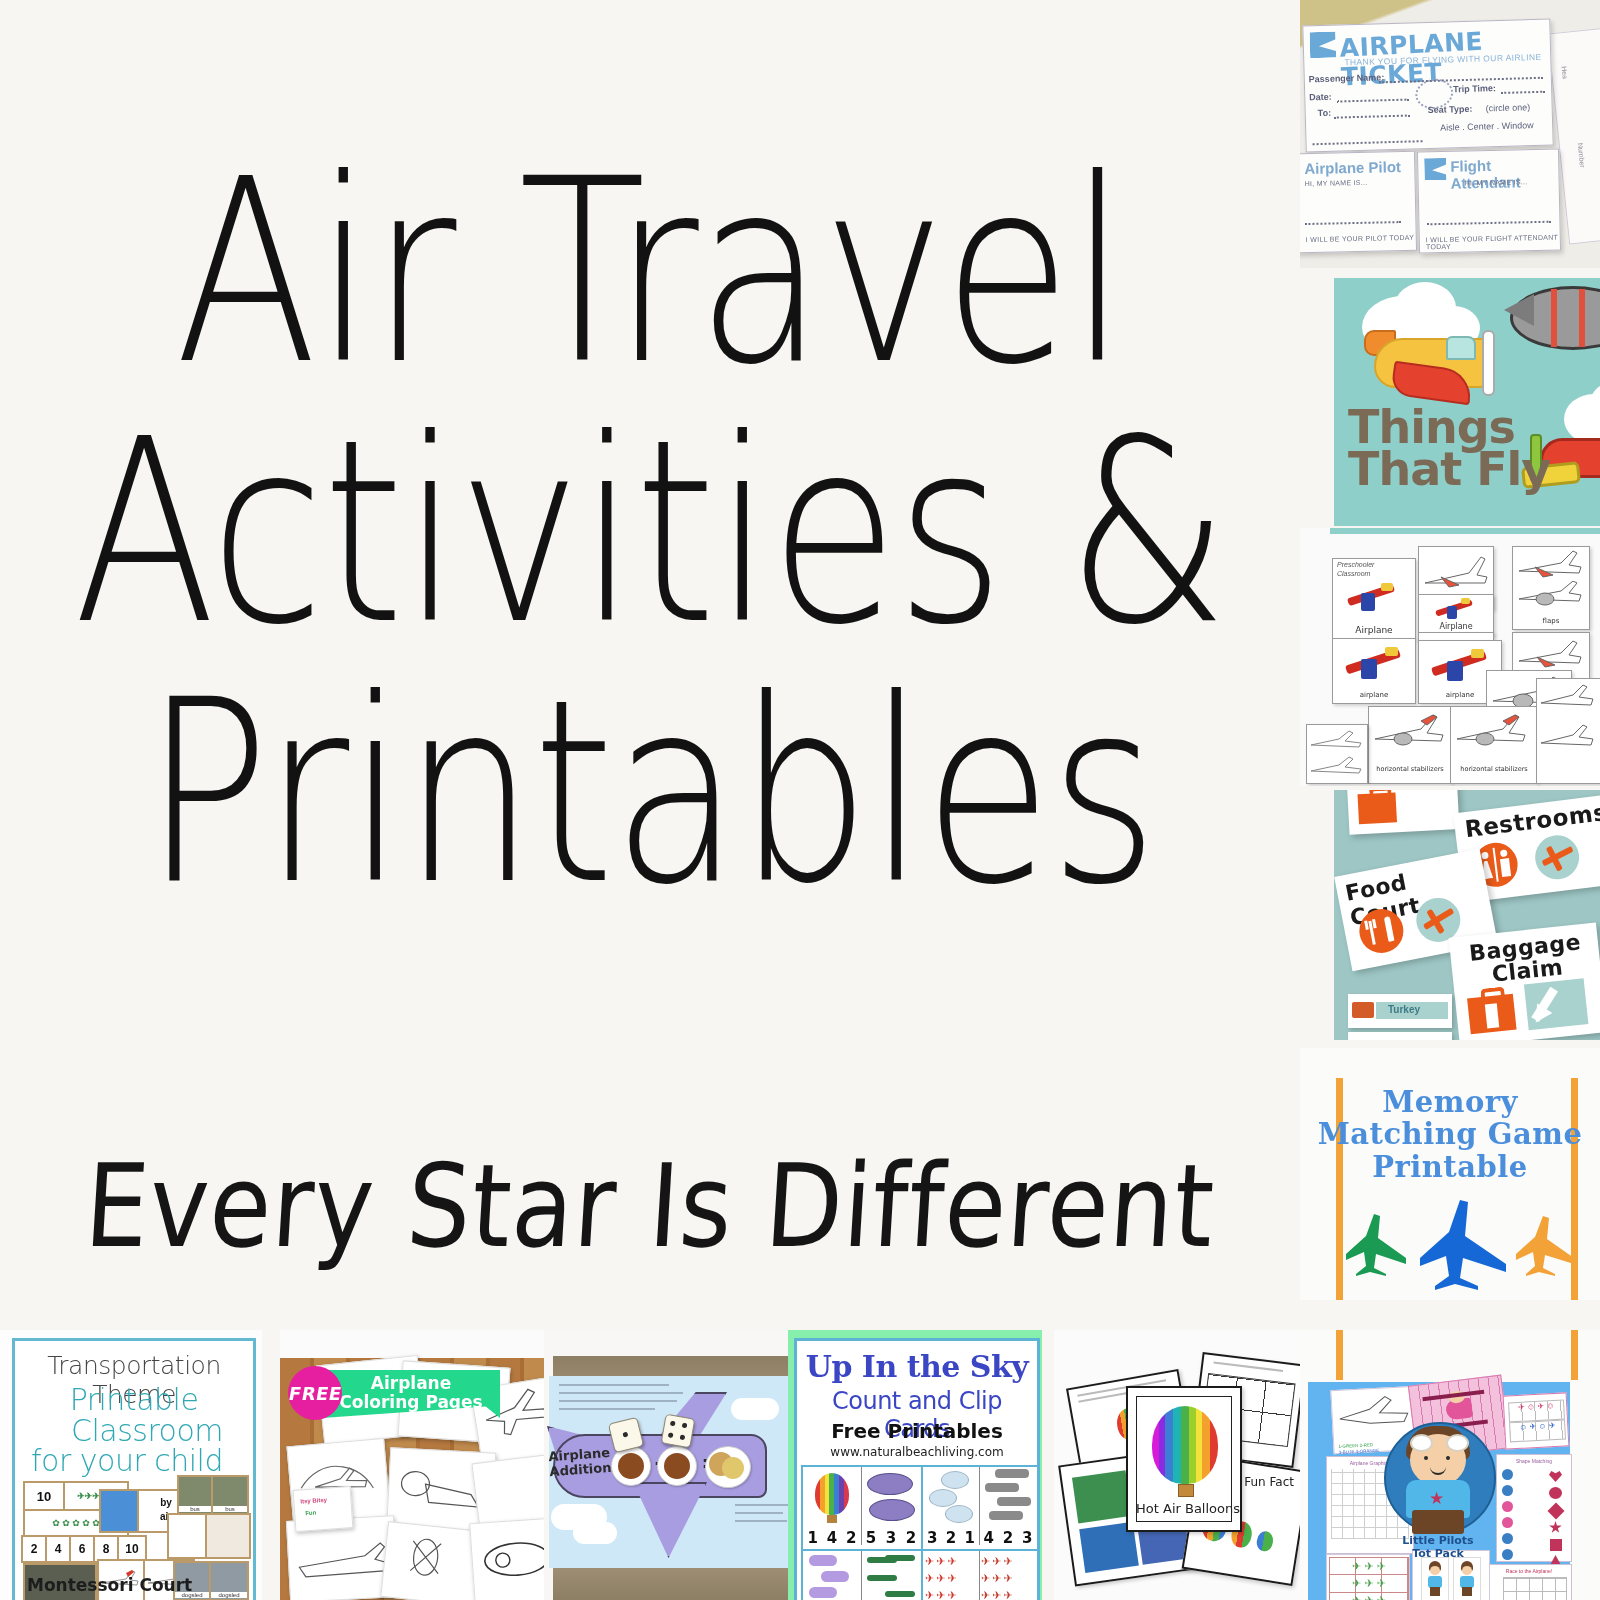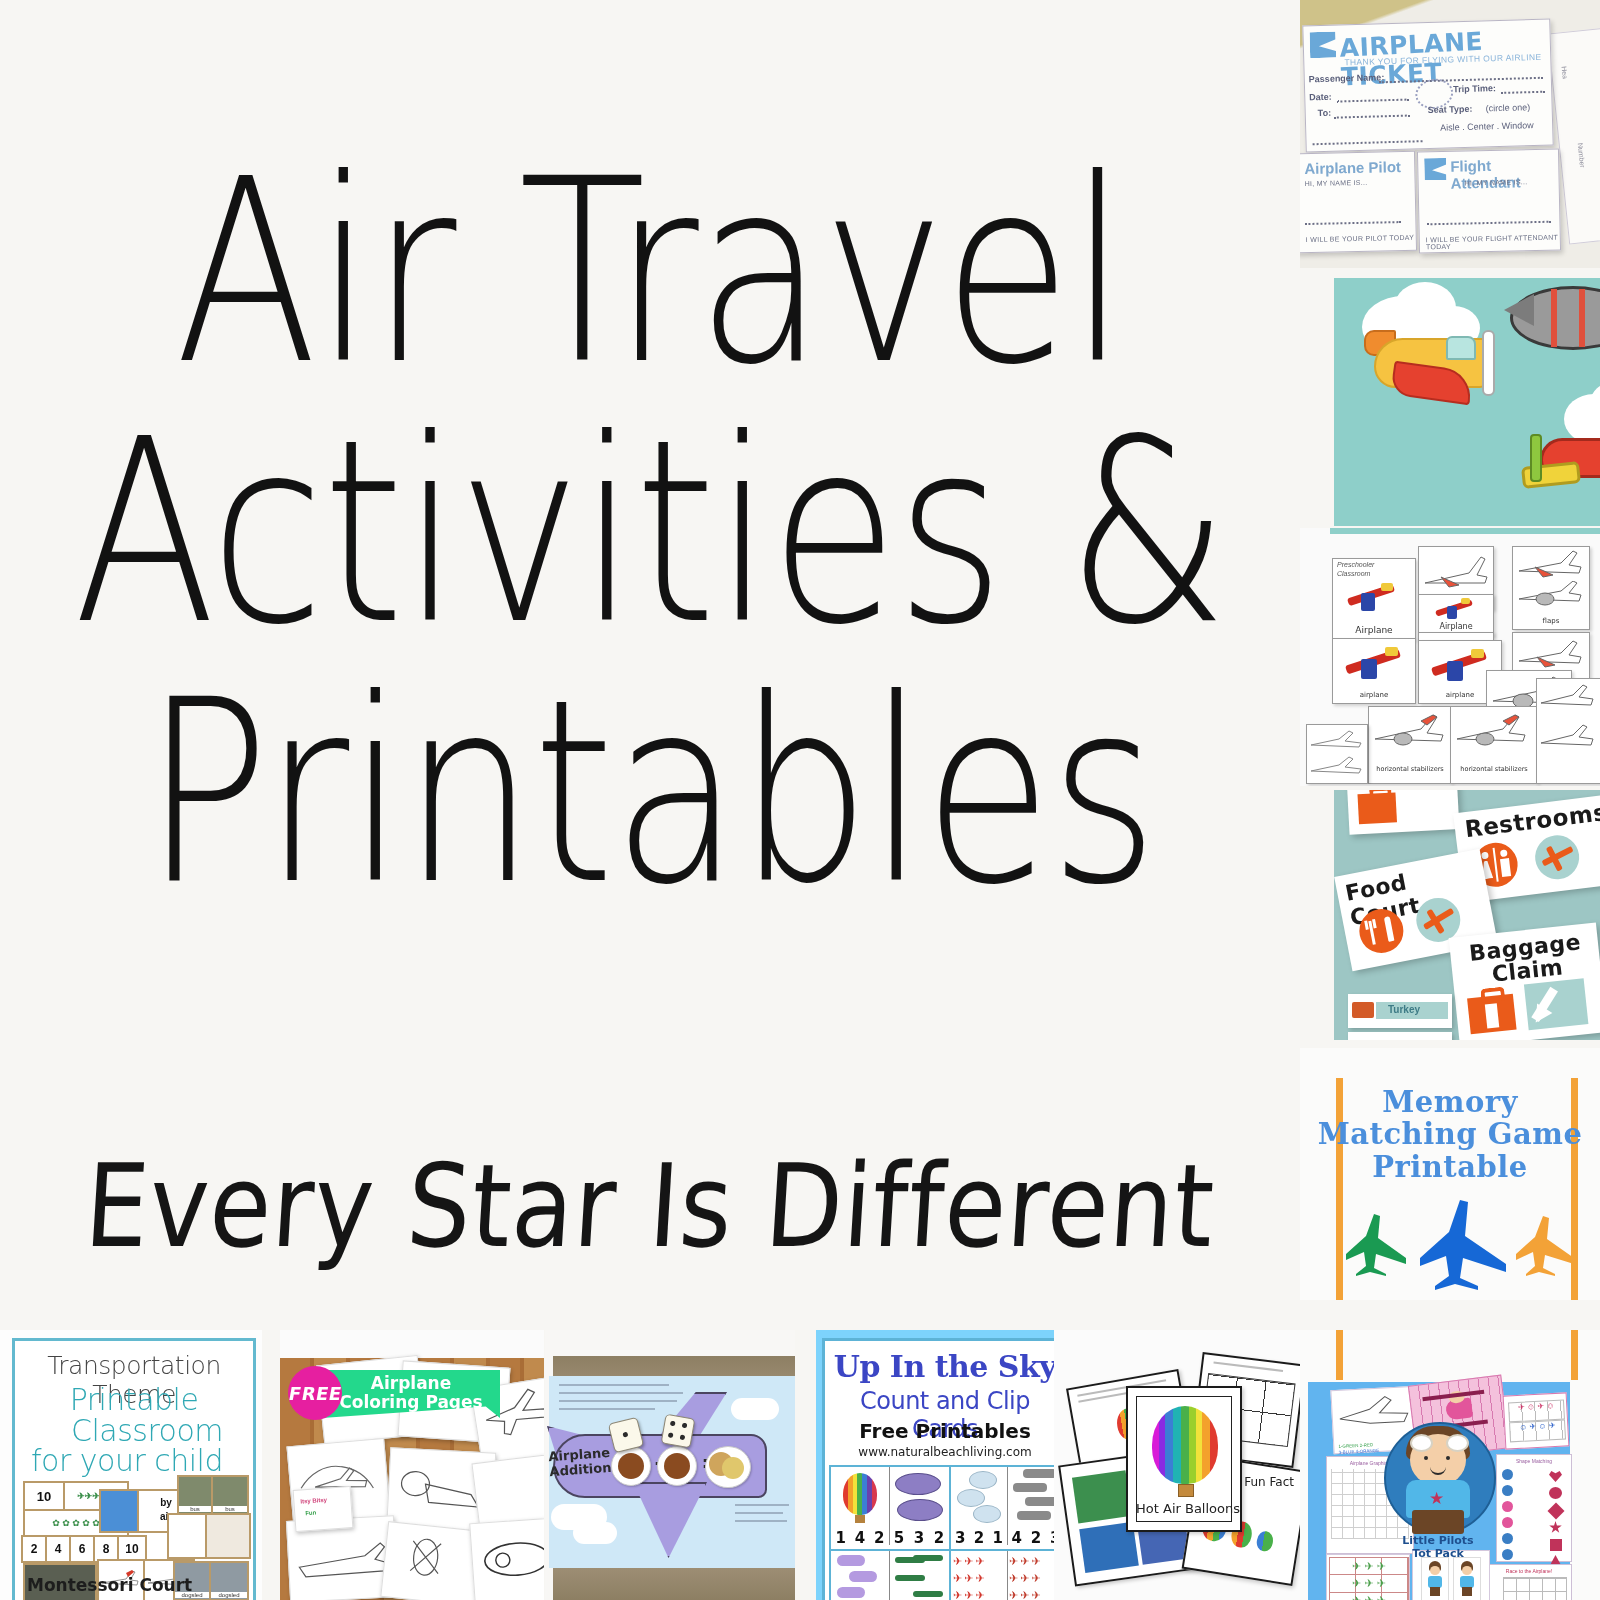--- a/index.html
+++ b/index.html
@@ -180,21 +180,21 @@
     border-radius:5px;box-shadow:1px 2px 3px rgba(0,0,0,.3);}
   .pip{position:absolute;width:5px;height:5px;background:#2b2b2b;border-radius:50%;}
   .disc-ring{position:absolute;width:38px;height:38px;border-radius:50%;background:#fff;
     border:1px solid #ccc;box-shadow:1px 1px 2px rgba(0,0,0,.2);}
   .disc-in{position:absolute;left:6px;top:6px;width:26px;height:26px;border-radius:50%;background:#8a4b20;}
   .op{position:absolute;font-size:26px;font-weight:700;color:#2a2a2a;font-family:"DejaVu Sans",sans-serif;}
   .add-lbl{position:absolute;left:4px;top:118px;font-family:"DejaVu Sans",sans-serif;
     font-weight:700;font-size:13px;line-height:1.15;color:#2b2b2b;transform:rotate(-4deg);}
   .add-line{position:absolute;background:#9fb2c4;height:2px;}
 
-  .p-sky{left:816px;top:1330px;width:254px;height:270px;background:#7dd3fc;}
+  .p-sky{left:788px;top:1330px;width:254px;height:270px;background:#86efac;}
   .sky-frame{position:absolute;left:6px;top:8px;width:240px;height:262px;border:3px solid #5db3d6;background:#fff;}
   .sky-t1{position:absolute;left:0;top:8px;width:240px;text-align:center;
     font-family:"DejaVu Serif",serif;font-weight:700;font-size:30px;color:#3b46c4;letter-spacing:-.5px;}
   .sky-t2{position:absolute;left:0;top:46px;width:240px;text-align:center;
     font-family:"DejaVu Sans",sans-serif;font-weight:400;font-size:24px;color:#3b46c4;letter-spacing:-.5px;}
   .sky-t3{position:absolute;left:0;top:78px;width:240px;text-align:center;
     font-family:"DejaVu Sans",sans-serif;font-weight:700;font-size:20px;color:#111;}
   .sky-t4{position:absolute;left:0;top:104px;width:240px;text-align:center;
     font-family:"DejaVu Sans",sans-serif;font-size:12px;color:#222;}
   .ccard{position:absolute;border:2px solid #5db3d6;background:#fff;}
@@ -303,20 +303,24 @@
     <div class="plane-y-tail"></div>
     <div class="plane-y"></div>
     <div class="plane-y-win"></div>
     <div class="plane-y-wing"></div>
     <div class="plane-y-prop"></div>
 
     <div class="plane-r"></div>
     <div class="plane-r-w"></div>
     <div class="plane-r-p"></div>
 
+    <div class="fly-text">
+      <div>Things</div>
+      <div>That Fly</div>
+    </div>
   </div>
 
   <div class="panel p-parts">
     <div class="parts-topbar"></div>
 
     <div class="pc" style="left:32px;top:30px;width:82px;height:80px;">
       <div style="position:absolute;left:4px;top:2px;font-size:7px;color:#555;font-style:italic;">Preschooler</div>
       <div style="position:absolute;left:4px;top:11px;font-size:7px;color:#555;font-style:italic;">Classroom</div>
       <div class="mini-plane" style="left:14px;top:22px;width:50px;height:34px;">
         <div class="mp-body" style="left:0;top:10px;width:48px;height:8px;transform:rotate(-18deg);"></div>

